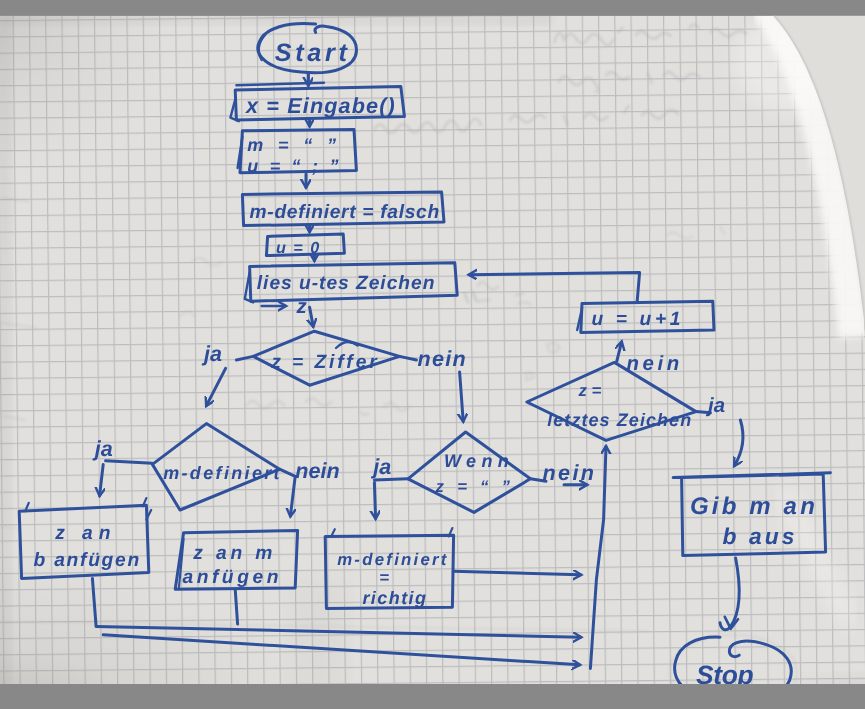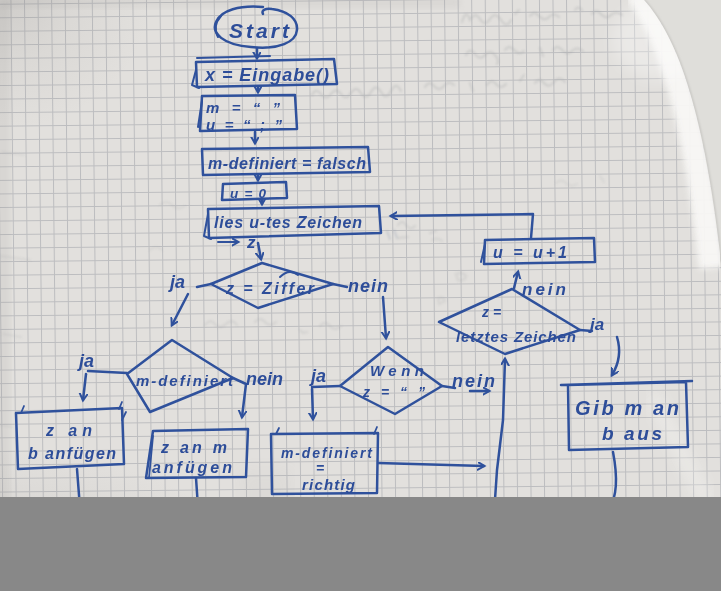--- a/index.html
+++ b/index.html
@@ -1,16 +1,16 @@
 <!DOCTYPE html>
 <html><head>
 <meta charset="utf-8">
 <style>
 html,body{margin:0;padding:0;background:#888;}
-#stage{width:721px;height:497px;overflow:hidden;position:relative;font-family:"Liberation Sans",sans-serif;}
+#stage{width:721px;height:557px;overflow:hidden;position:relative;font-family:"Liberation Sans",sans-serif;margin-top:13px;}
 svg{display:block;}
 </style>
 </head>
 <body>
 <div id="stage">
 <svg width="721" height="591" viewBox="0 0 721 591">
 <defs>
   <pattern id="grid" width="13.55" height="13.55" patternUnits="userSpaceOnUse">
     <path d="M0.5,0 V13.55 M0,0.5 H13.55" stroke="#b3b4b8" stroke-width="1" fill="none" opacity="0.8"></path>
   </pattern>

